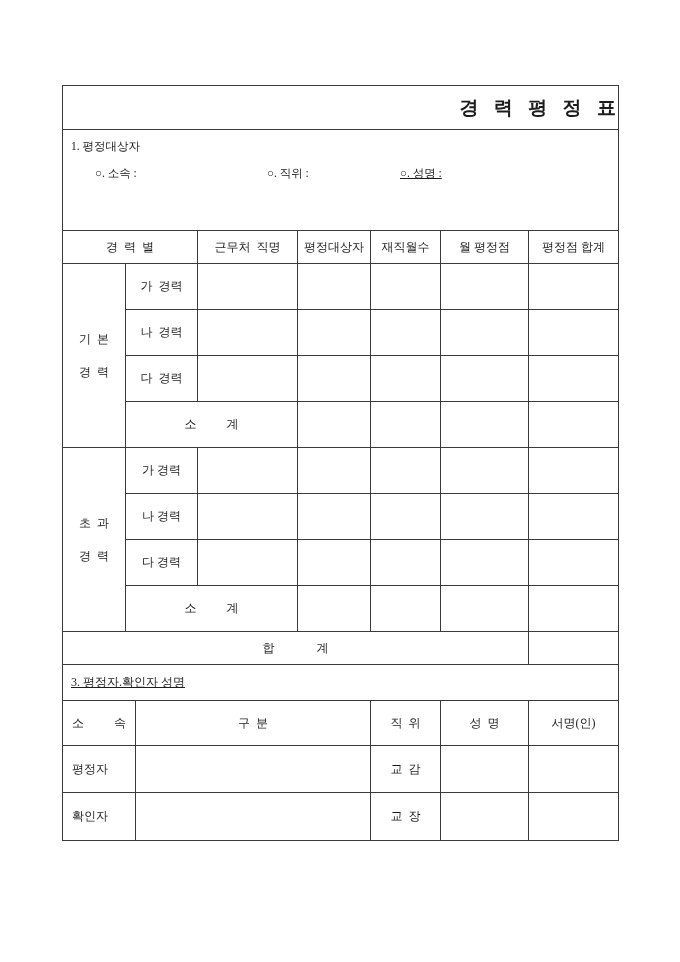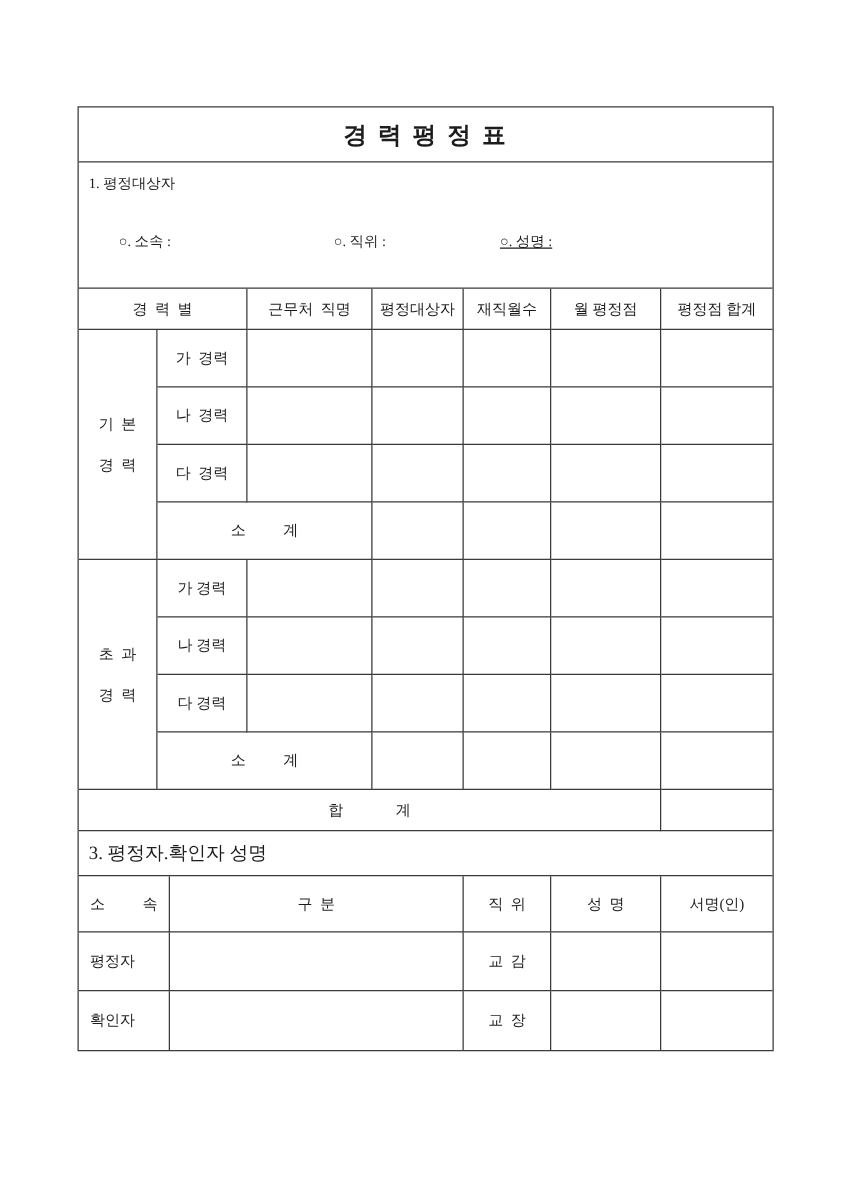--- a/index.html
+++ b/index.html
@@ -13,26 +13,26 @@
   .form {
     position: absolute;
     left: 62px;
     top: 85px;
     width: 557px;
     border: 1px solid #3a3a3a;
     background: #fff;
   }
   .bb { border-bottom: 1px solid #3a3a3a; }
 
-  .title-band { height: 44px; display: flex; align-items: center; justify-content: center; }
+  .title-band { height: 44px; display: flex; align-items: center; justify-content: flex-end; font-family: Liberation Mono, monospace; }
   .title { font-size: 19px; font-weight: bold; letter-spacing: 2px; white-space: pre; }
 
   .sec1 { height: 101px; position: relative; font-size: 11.5px; }
   .sec-heading { padding: 9px 0 0 8px; font-size: 11.5px; white-space: pre; }
-  .sec1-fields { position: absolute; top: 56px; left: 0; width: 100%; height: 16px; }
+  .sec1-fields { position: absolute; top: 36px; left: 0; width: 100%; height: 16px; }
   .sec1-fields span { position: absolute; white-space: pre; }
   .f1 { left: 32px; }
   .f2 { left: 204px; text-align: right; }
   .f3 { left: 337px; text-decoration: underline; }
 
   .sec2-head { height: 33px; display: flex; align-items: center; padding-left: 8px; font-size: 11.5px; white-space: pre; }
 
   .t2 {
     display: grid;
     grid-template-columns: 63px 72px 100px 73px 70px 88px auto;
@@ -43,21 +43,21 @@
     border-right: 1px solid #3a3a3a;
     border-bottom: 1px solid #3a3a3a;
     display: flex;
     align-items: center;
     justify-content: center;
     white-space: pre;
   }
   .t2 > .last-col { border-right: none; }
   .group-cell { flex-direction: column; gap: 16px; }
 
-  .sec3-head { height: 36px; display: flex; align-items: center; padding-left: 8px; font-size: 15px; white-space: pre; }
+  .sec3-head { height: 36px; display: flex; align-items: center; padding-left: 8px; font-size: 12px; white-space: pre; text-decoration: underline; }
 
   .t3 {
     display: grid;
     grid-template-columns: 73px 235px 70px 88px auto;
     grid-template-rows: 45px 47px 47px;
     font-size: 12px;
   }
   .t3 > div {
     border-right: 1px solid #3a3a3a;
     border-bottom: 1px solid #3a3a3a;

